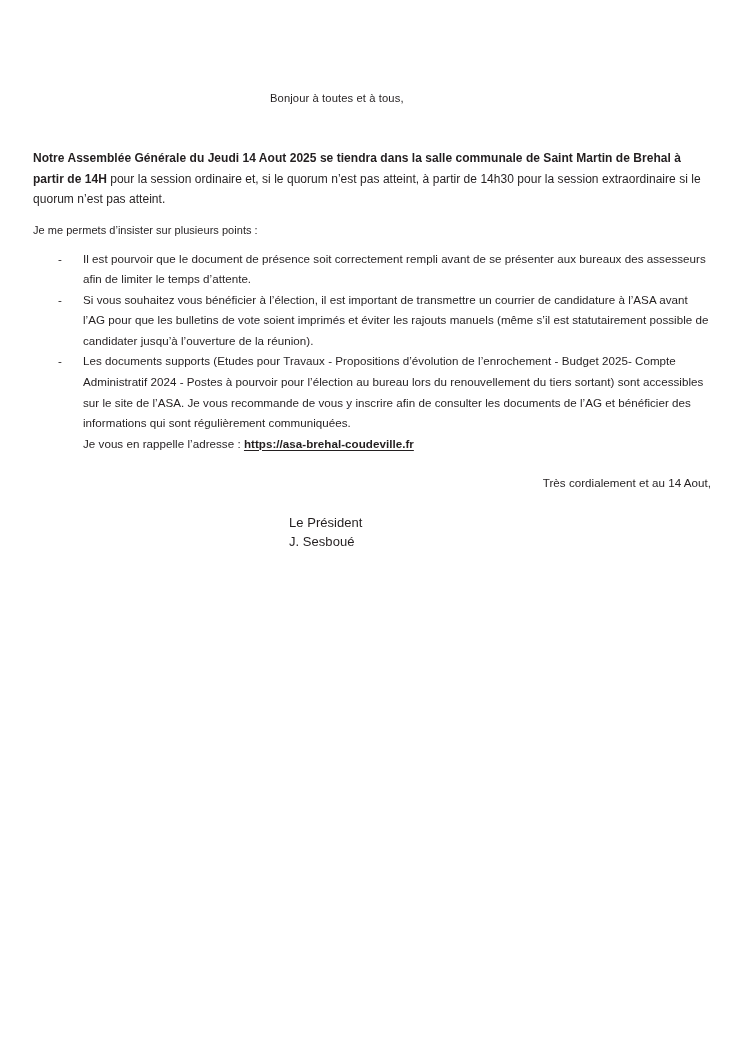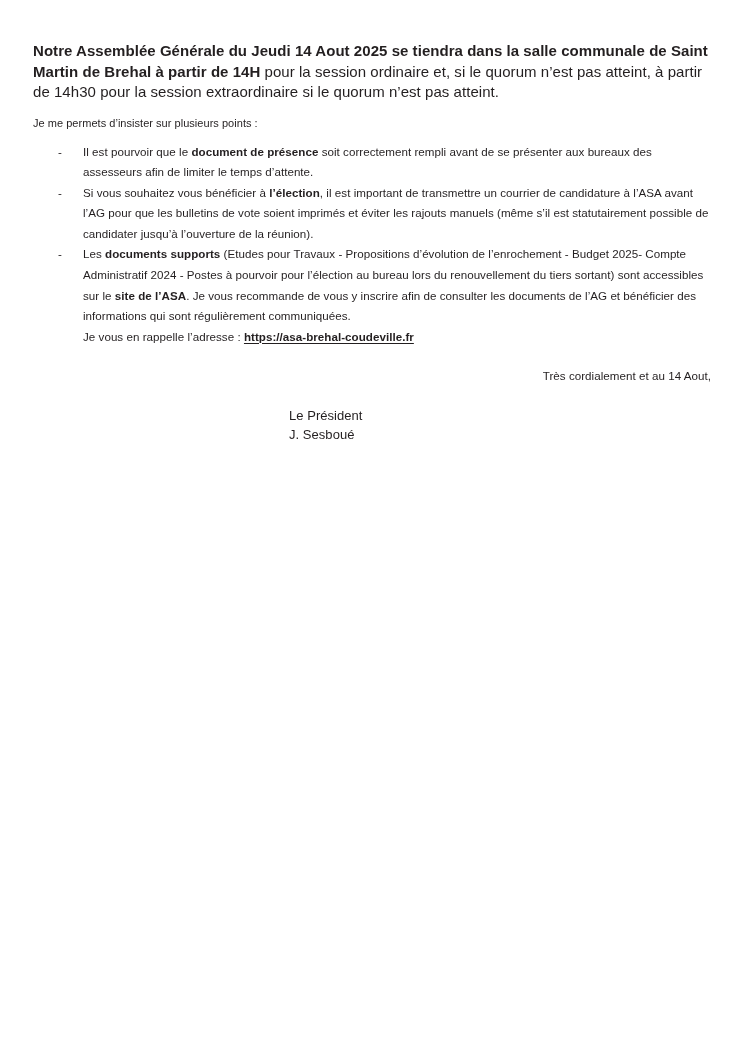--- a/index.html
+++ b/index.html
@@ -42,21 +42,21 @@
     padding-left: 237px;
     font-size: 11.2px;
     line-height: 17px;
     letter-spacing: 0.01em;
   }
 
   
   .intro {
     margin: 0;
     padding-top: 41px;
-    font-size: 15px;
+    font-size: 12px;
     line-height: 20.5px;
     text-align: left;
     letter-spacing: 0.003em;
   }
 
   .intro b {
     font-weight: bold;
   }
 
   
@@ -87,21 +87,21 @@
 
   .bullet-marker {
     position: absolute;
     left: 25px;
     top: 0;
     font-size: 11.6px;
     line-height: 20.6px;
   }
 
   .bullet b {
-    font-weight: bold;
+    font-weight: normal;
   }
 
   .url-line {
     display: block;
     margin-top: 0;
   }
 
   a.url,
   .url {
     font-weight: bold;
@@ -132,20 +132,21 @@
   .signature-name {
     display: block;
   }
 </style>
 </head>
 <body>
 
 <div class="page">
   <div class="body-block">
 
+    <p class="greeting">Bonjour à toutes et à tous,</p>
 
     <p class="intro">
       <b>Notre Assemblée Générale du Jeudi 14 Aout 2025 se tiendra dans la salle communale de Saint Martin de Brehal à partir de 14H</b><span> pour la session ordinaire et, si le quorum n’est pas atteint, à partir de 14h30 pour la session extraordinaire si le quorum n’est pas atteint.</span>
     </p>
 
     <p class="lead">Je me permets d’insister sur plusieurs points :</p>
 
     <div class="bullets">
 
       <div class="bullet">

